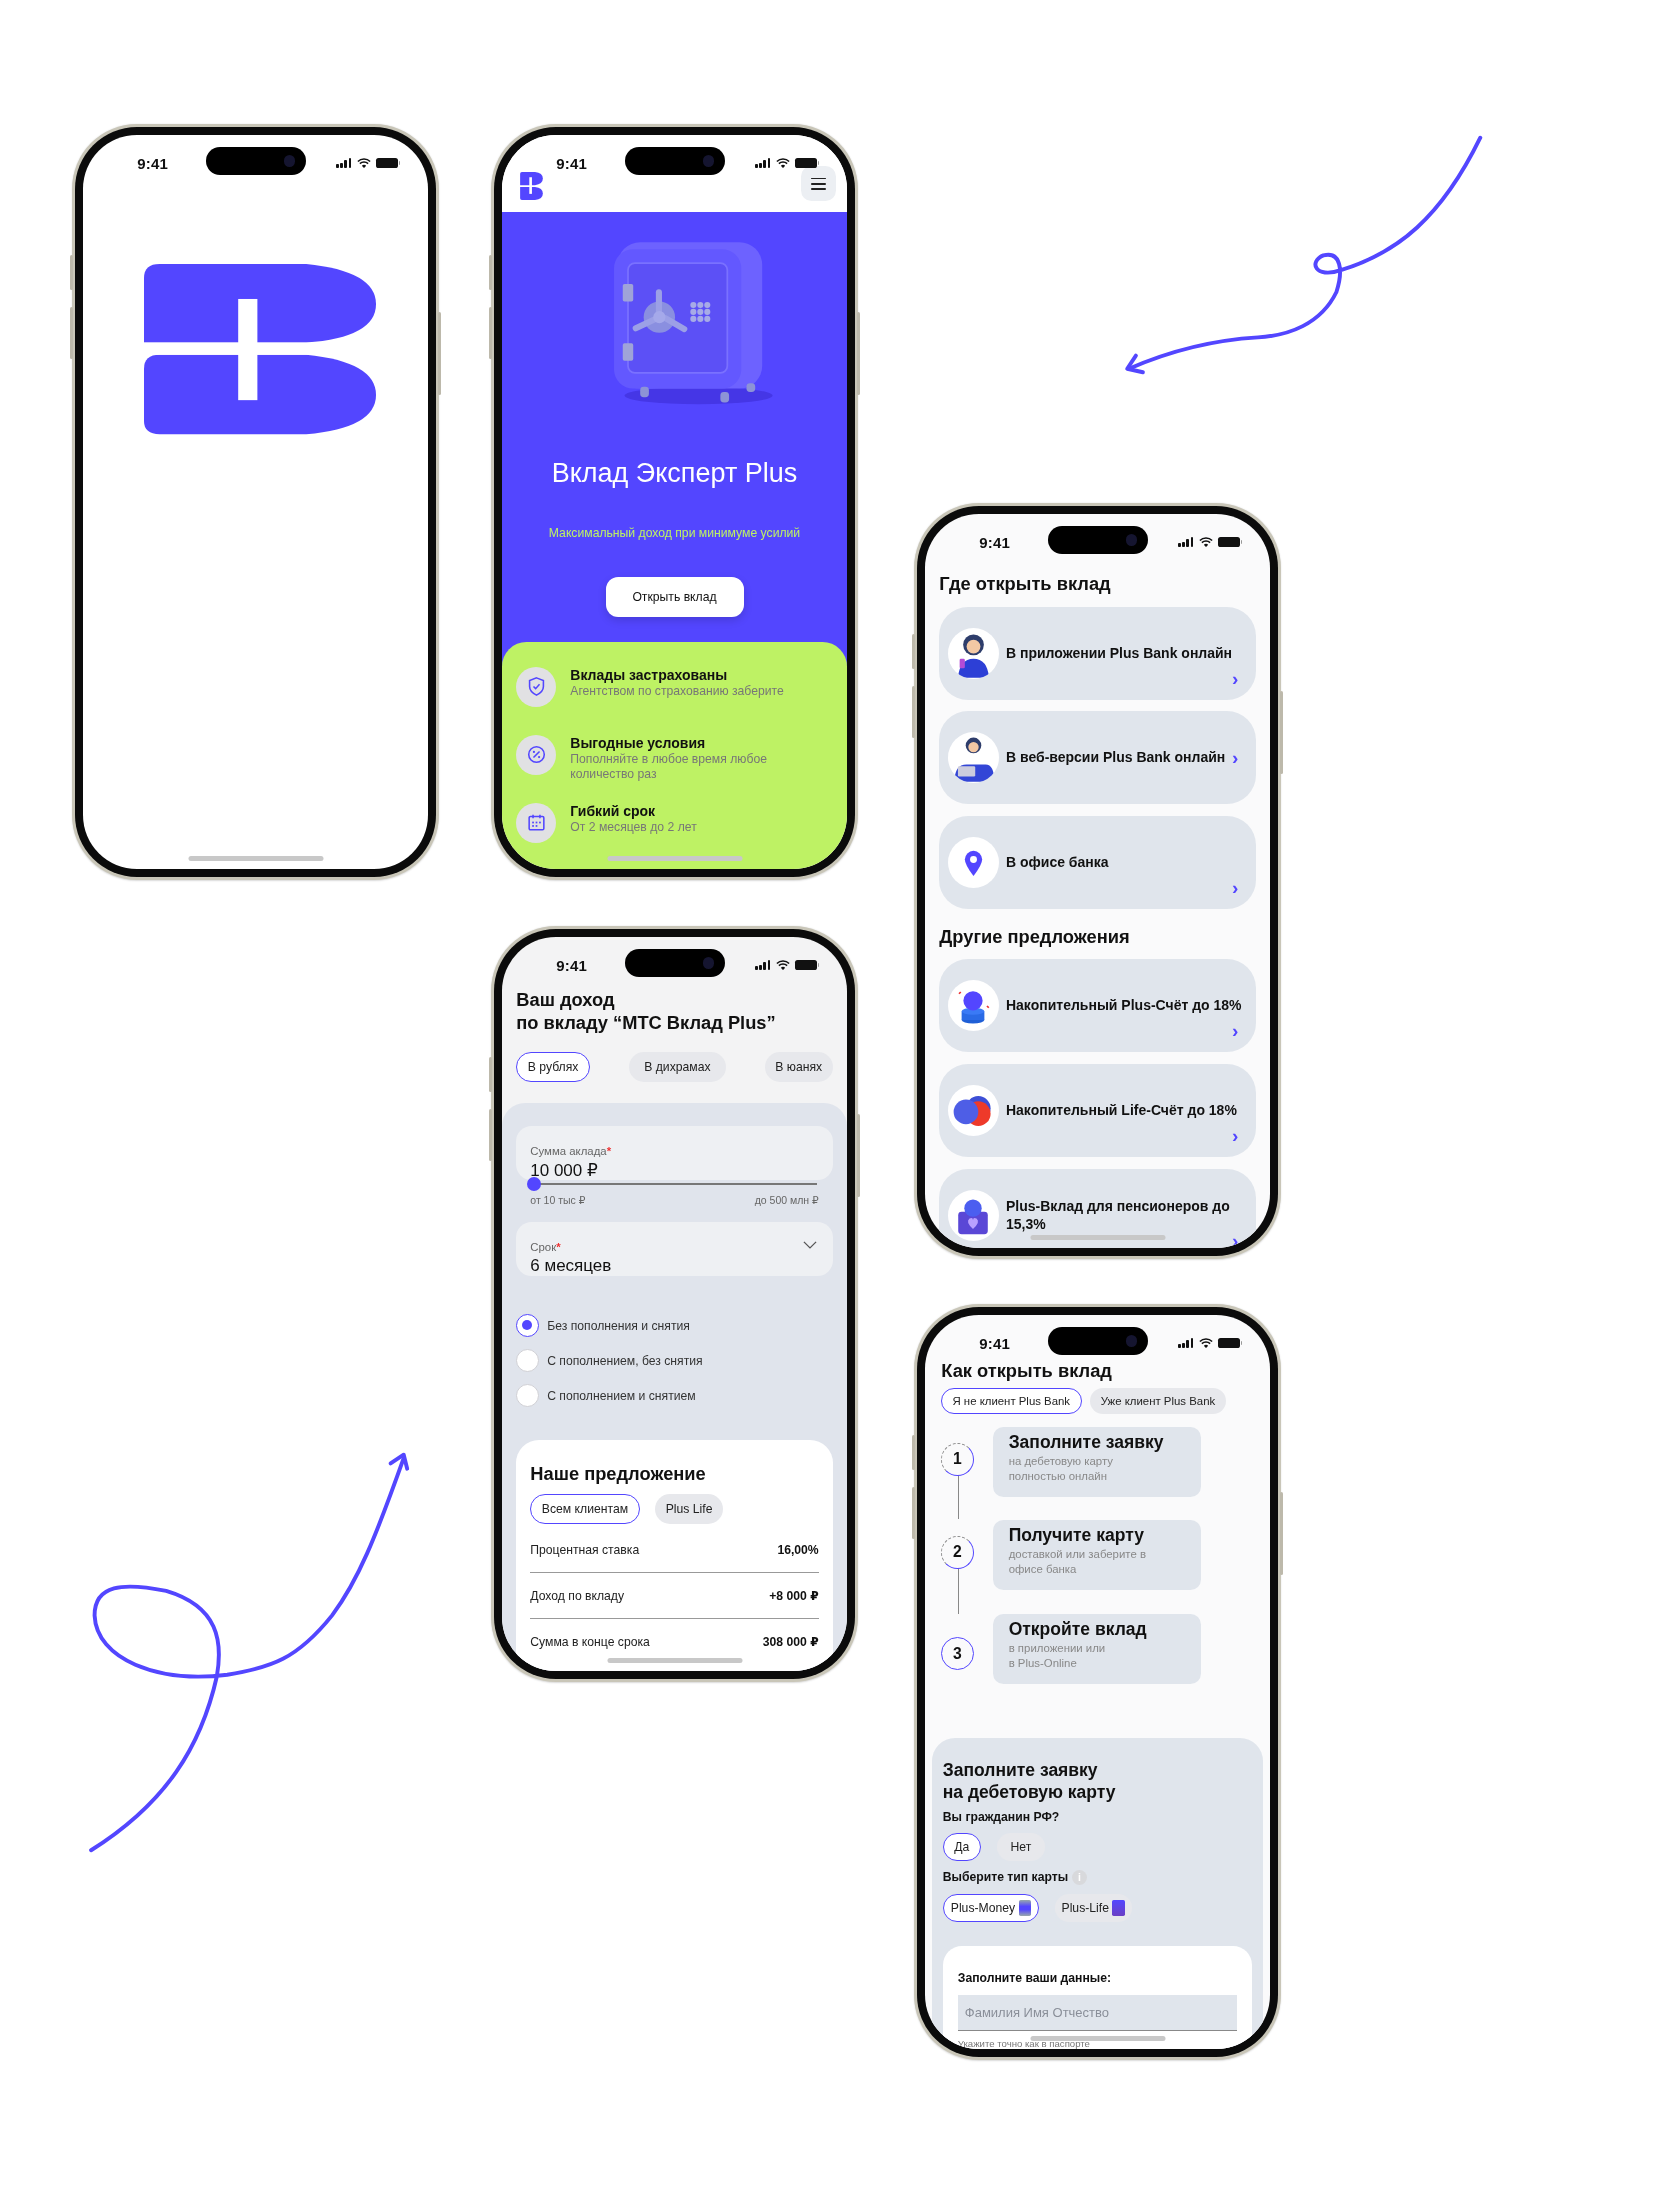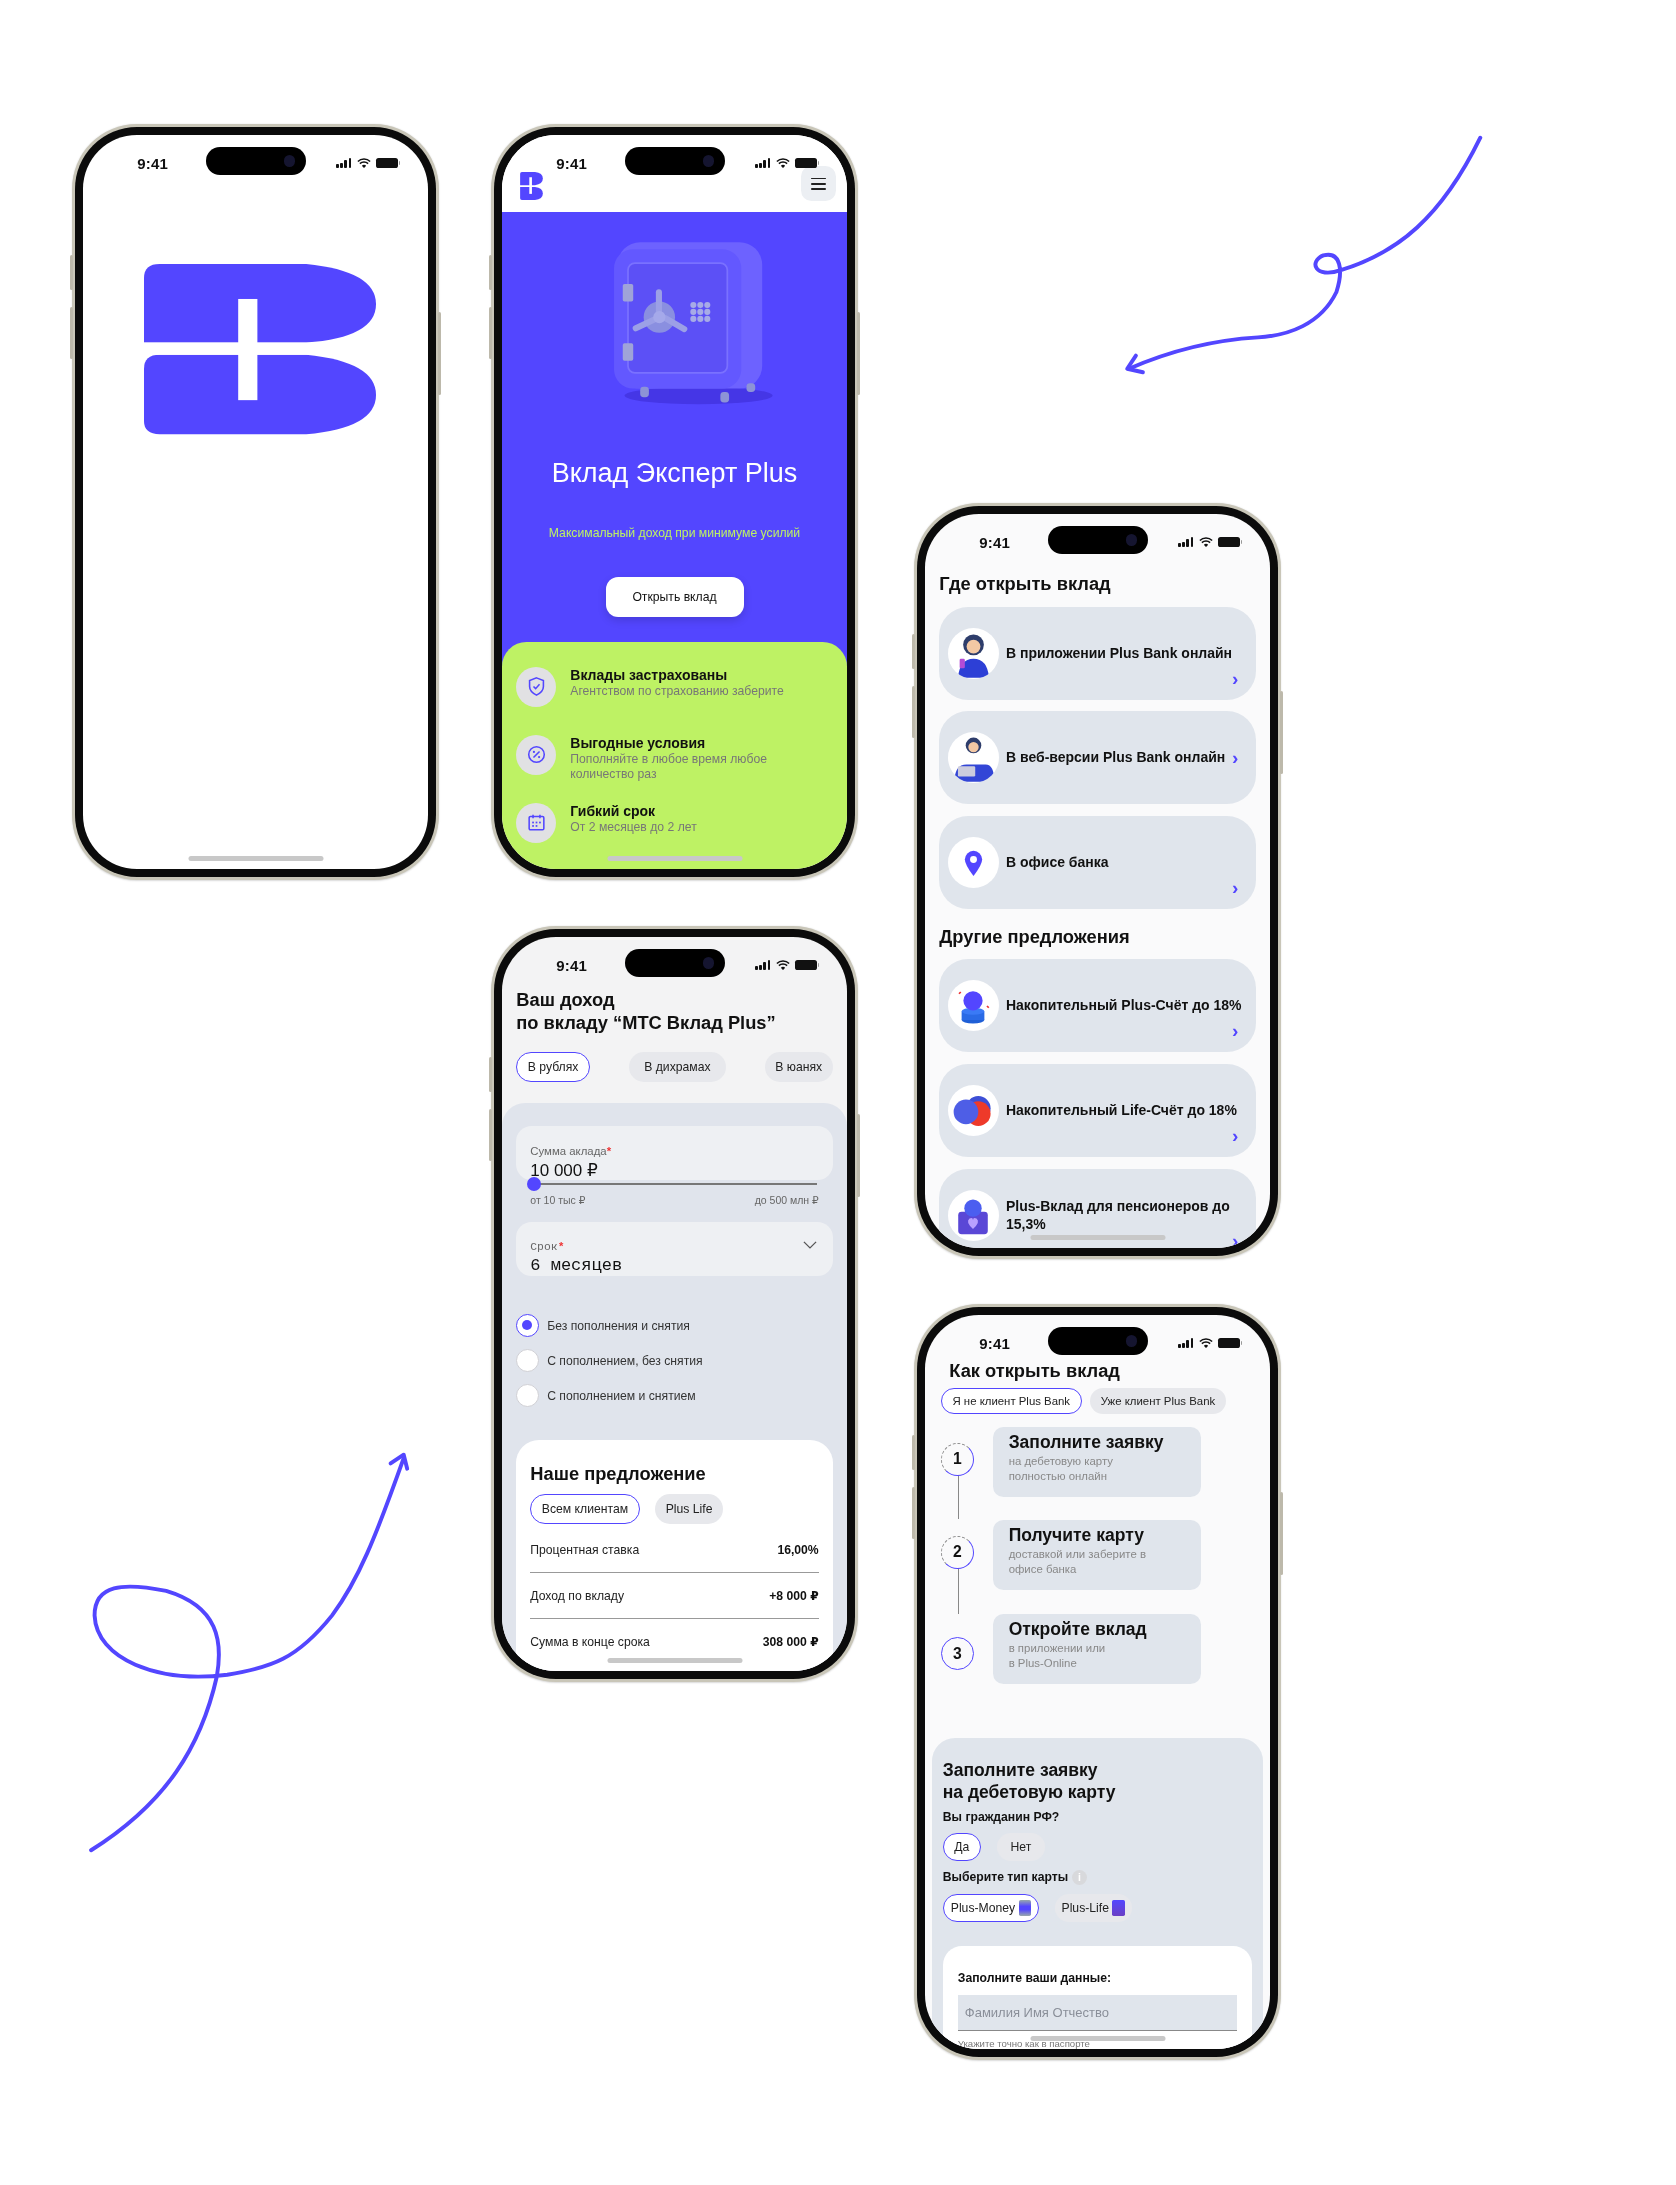--- a/index.html
+++ b/index.html
@@ -414,21 +414,21 @@
         <div class="lbl"><span>Сумма аклада</span><b>*</b></div>
         <div class="val">10 000 ₽</div>
       </div>
       <div class="slider" style="top:80px;left:30px;right:30px;">
             <div class="knob"></div>
           </div>
       <div class="range" style="top:91px;">
         <span>от 10 тыс ₽</span>
         <span>до 500 млн ₽</span>
       </div>
-      <div class="field" style="top:119px;height:54px;font-family:Liberation Mono, monospace;">
+      <div class="field" style="top:119px;height:54px;">
         <div class="lbl"><span>Срок</span><b>*</b></div>
         <div class="val">6 месяцев</div>
         <svg style="position:absolute;right:15.7px;top:19px;" width="14" height="8.7" viewBox="0 0 16 10">
               <path d="M1 1 L8 8 L15 1" fill="none" stroke="#555" stroke-width="1.5"></path>
             </svg>
       </div>
       <div class="radio-row" style="top:211px;">
             <span class="radio on"></span>
             <span>Без пополнения и снятия</span>
           </div>
@@ -482,21 +482,21 @@
               <i style="height:9.6px"></i>
             </span>
         <svg width="14" height="10.5" viewBox="0 0 16 12">
               <path d="M8 11.5 L5.5 8.8 A3.6 3.6 0 0 1 10.5 8.8 Z" fill="#111"></path>
               <path d="M3.3 6.5 A6.8 6.8 0 0 1 12.7 6.5" stroke="#111" stroke-width="1.8" fill="none"></path>
               <path d="M1 4 A10 10 0 0 1 15 4" stroke="#111" stroke-width="1.8" fill="none"></path>
             </svg>
         <span class="battery"></span>
       </span>
     </div>
-    <div class="sec-title" style="top:45px;left:24px;">Как открыть вклад</div>
+    <div class="sec-title" style="top:45px;left:16px;">Как открыть вклад</div>
     <div class="pills" style="left:15.7px;top:73px;gap:8.7px;">
       <div class="pill active" style="height:26px;font-size:11.4px;">Я не клиент Plus Bank</div>
       <div class="pill" style="height:26px;font-size:11.4px;">Уже клиент Plus Bank</div>
     </div>
     <div class="steps" style="left:15.7px;">
       <div class="step-line" style="top:45px;height:47px;"></div>
       <div class="step-line" style="top:140px;height:47px;"></div>
       <div class="step" style="top:0;">
         <div class="step-num half" style="top:15.7px;">1</div>
         <div class="step-card">

